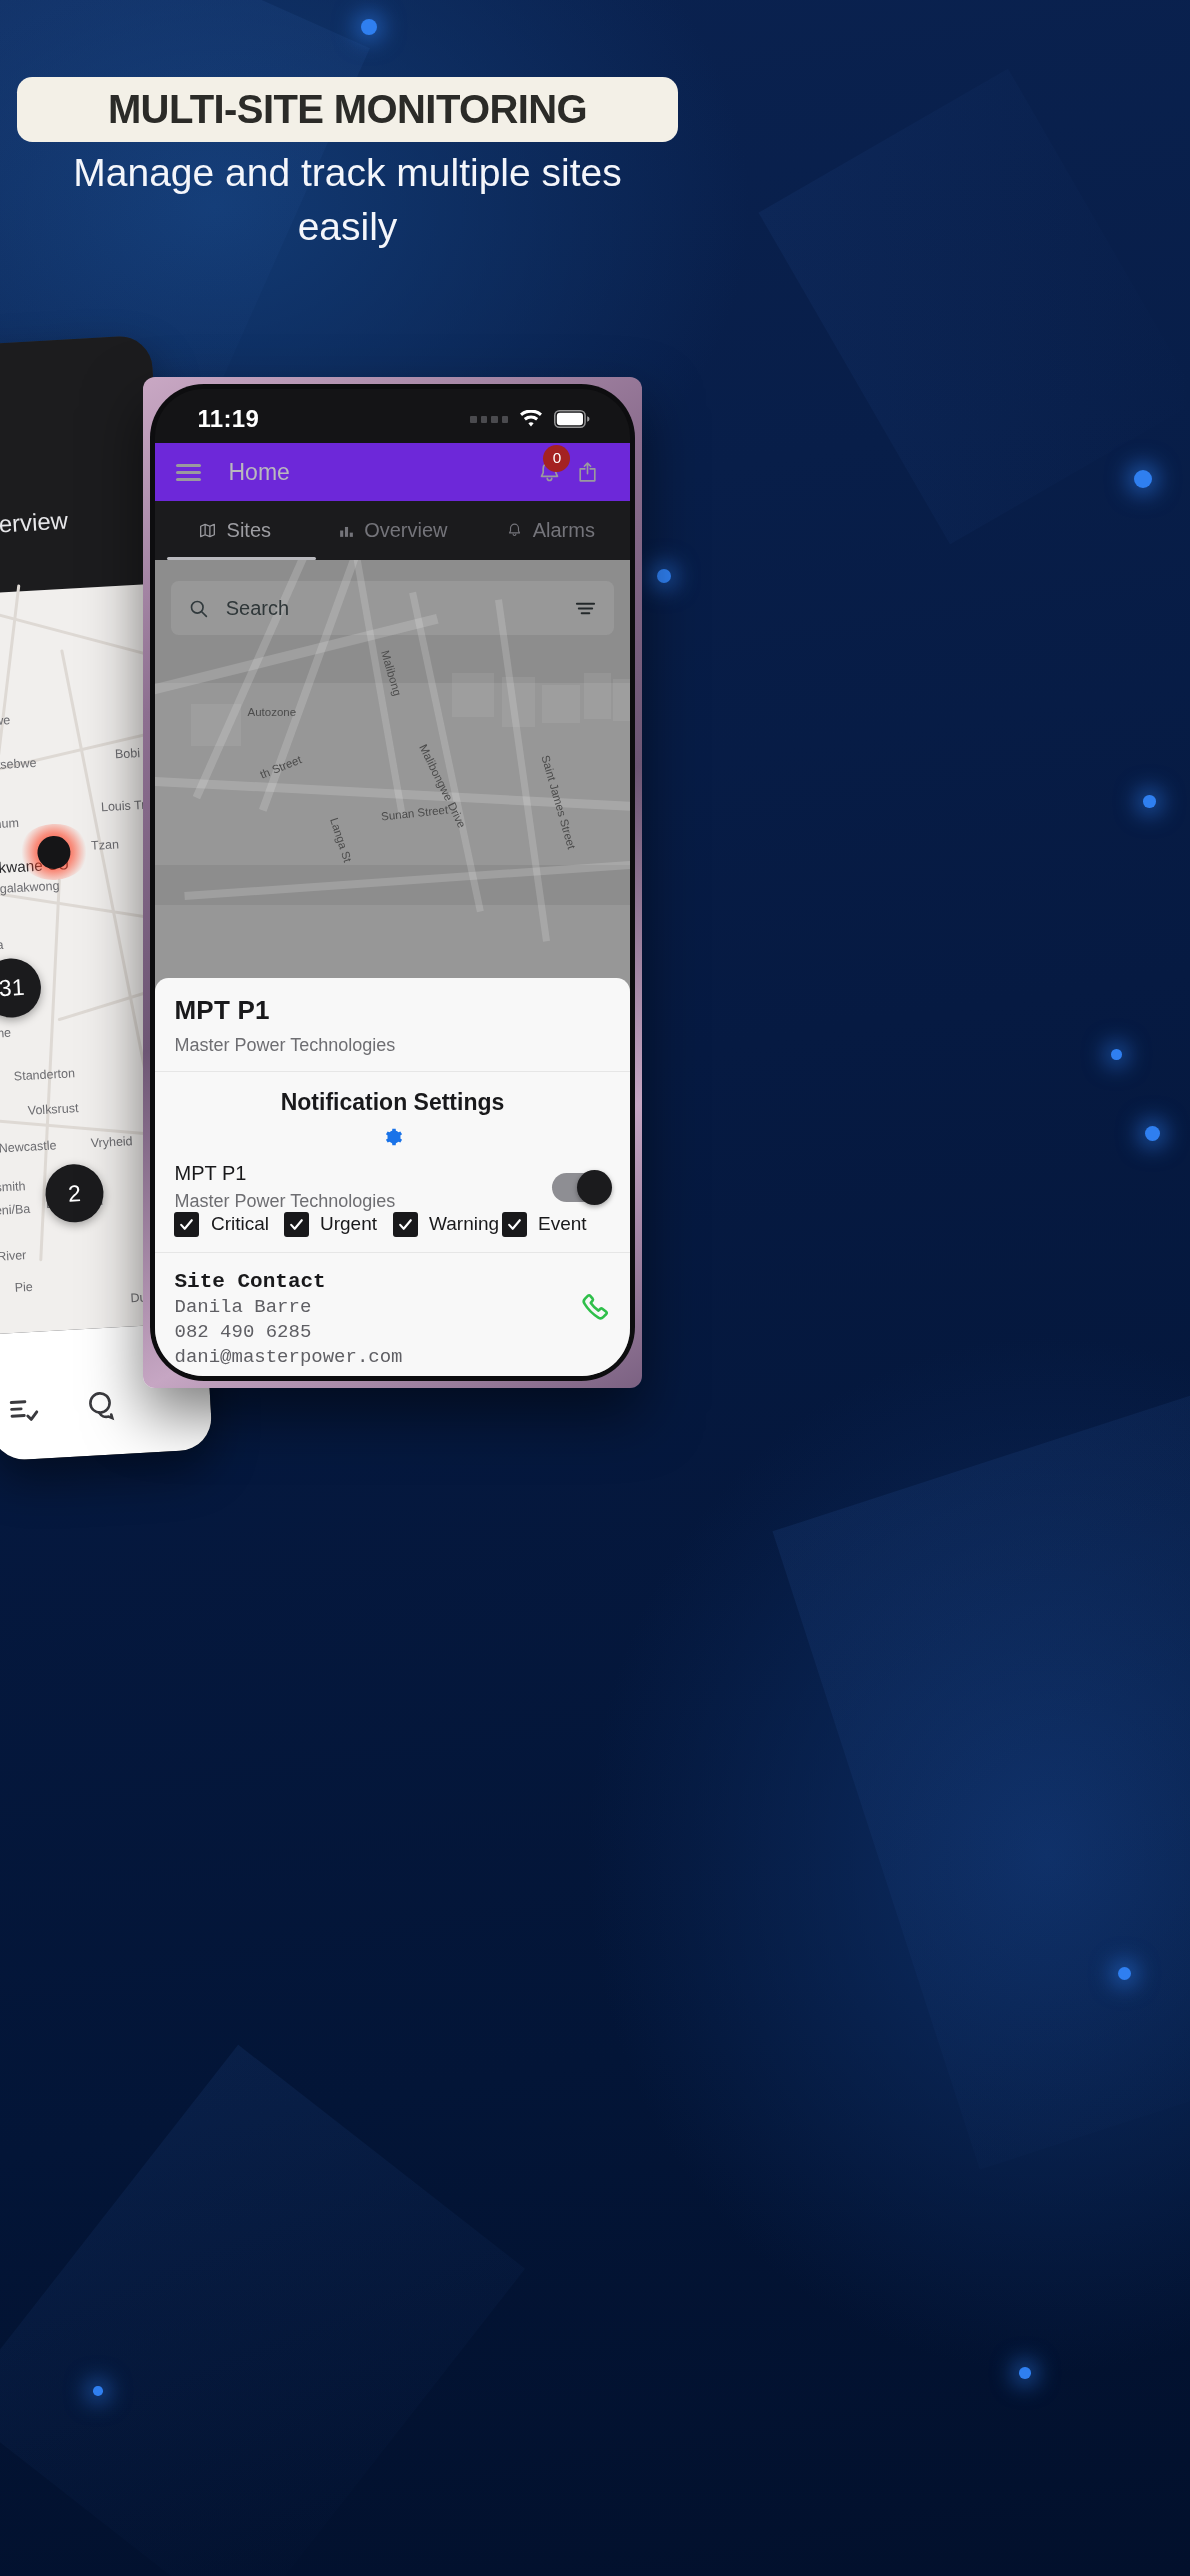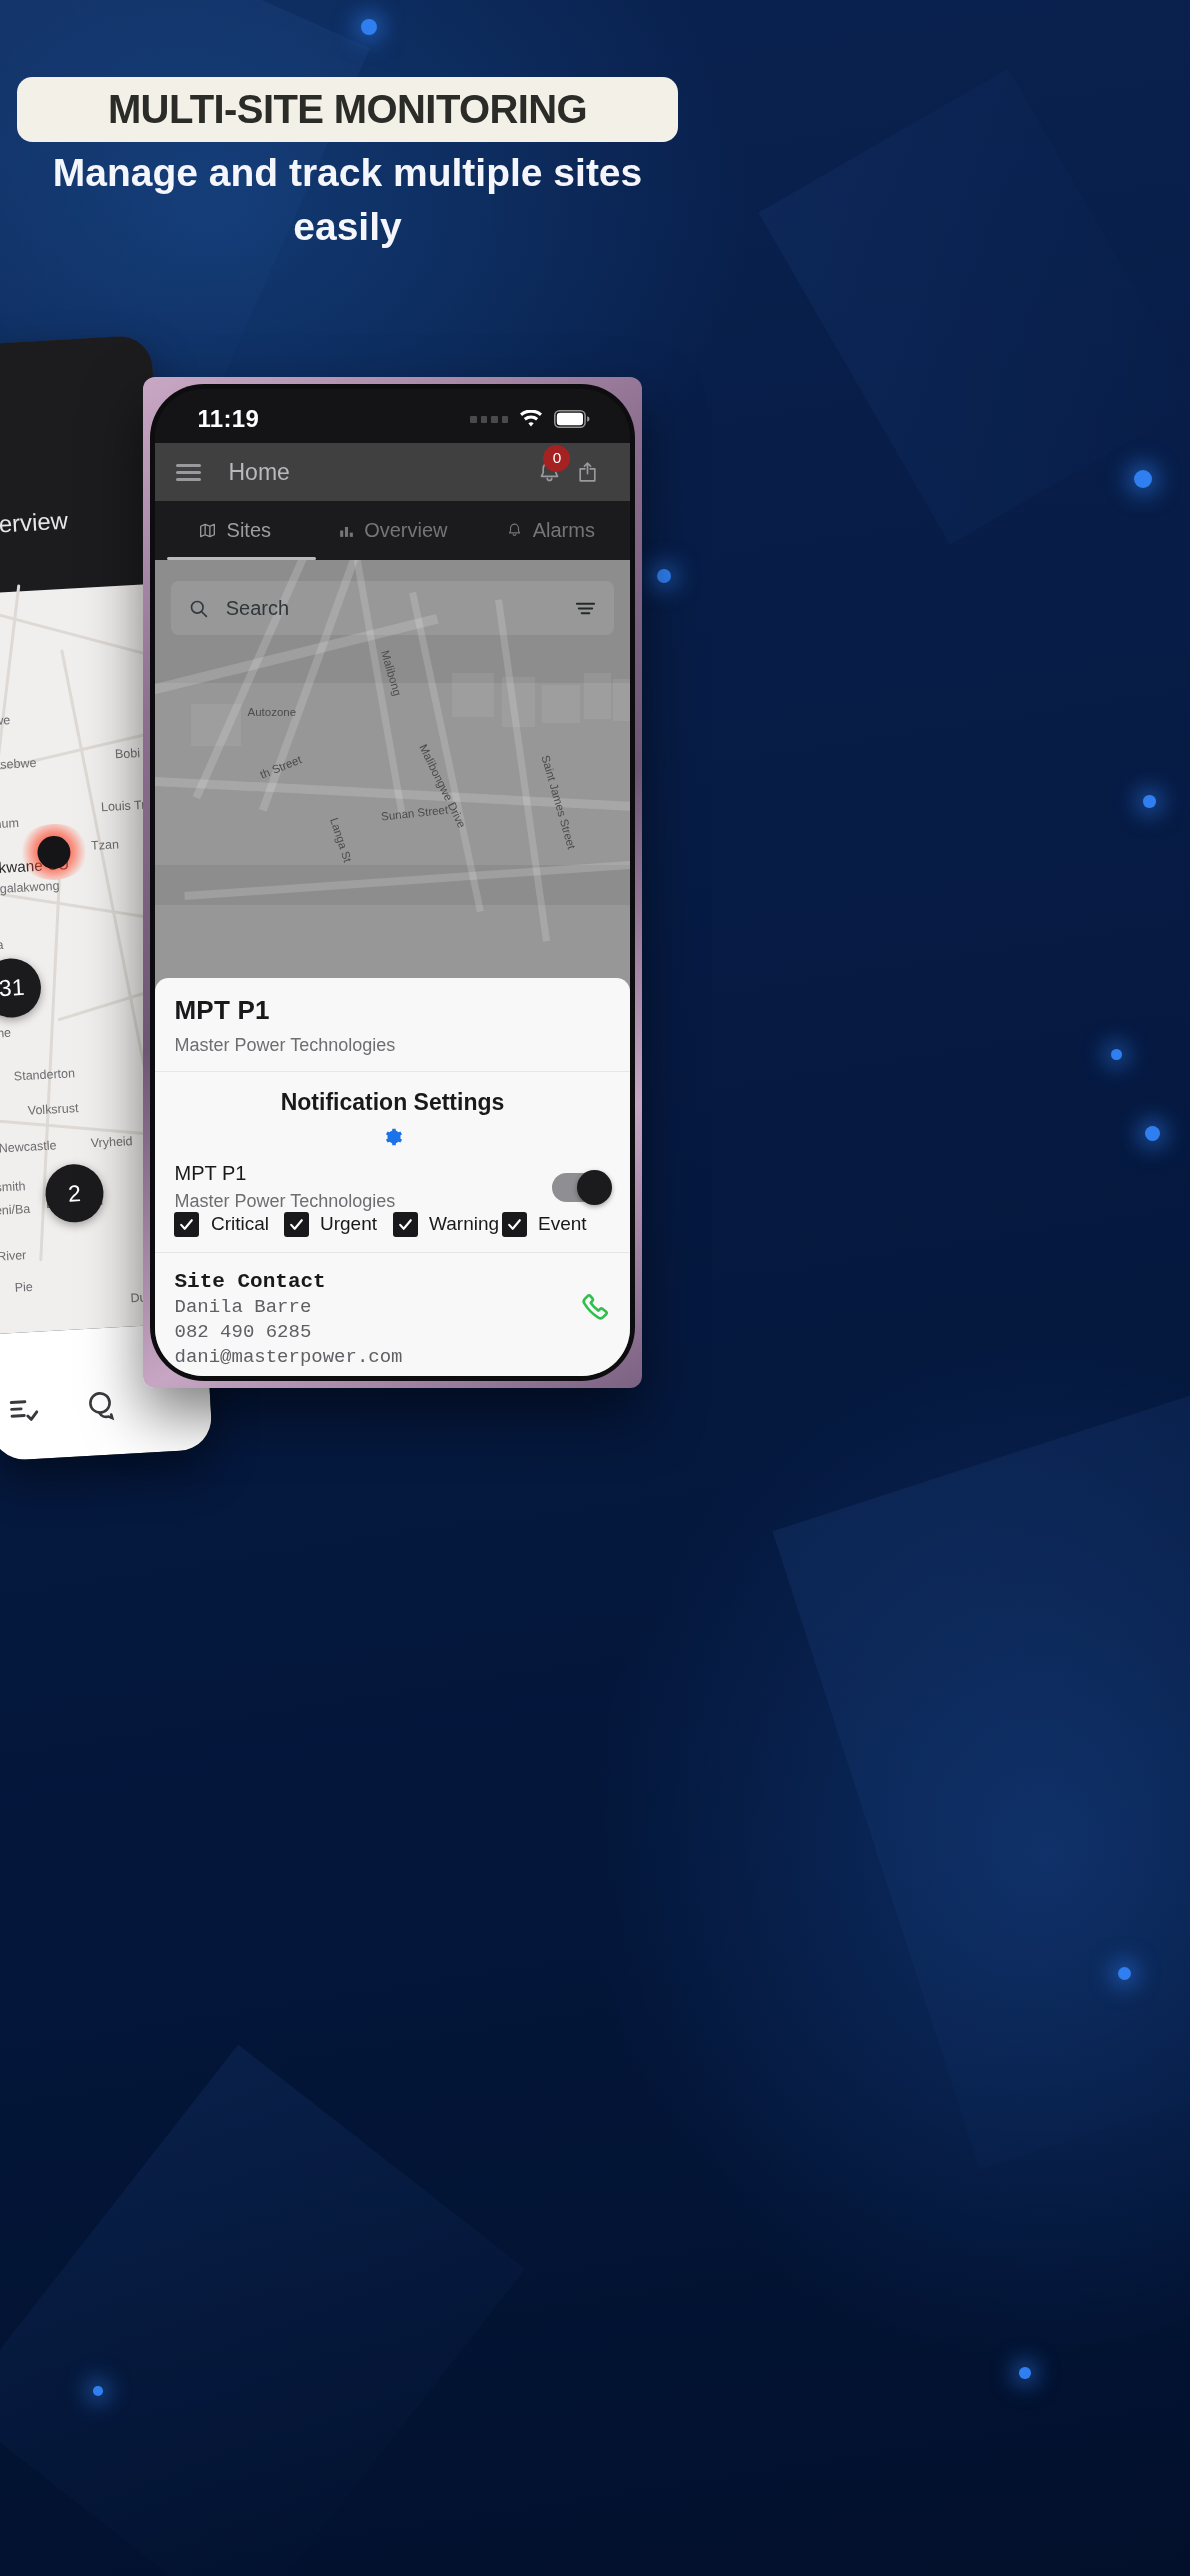--- a/index.html
+++ b/index.html
@@ -52,21 +52,21 @@
     background: #f3f0e7; border-radius: 15.3px;
     display: flex; align-items: center; justify-content: center;
   }
   #headline-band .htext {
     font-size: 40px; font-weight: 700; letter-spacing: -0.6px;
     color: #2b2b28; white-space: nowrap;
   }
   #subhead {
     position: absolute; left: 38px; top: 146px; width: 619px;
     text-align: center; color: #f4f6fb;
-    font-size: 39px; line-height: 54px; font-weight: 700;
+    font-size: 39px; line-height: 54px; font-weight: 400;
   }
 
   
   #back-phone {
     position: absolute; left: -38px; top: 340px; width: 220px; height: 1116px;
     background: #2b2b2e;
     border-radius: 33px;
     transform: rotate(-3.2deg);
     box-shadow: 0 21px 46px rgba(0,0,0,.45);
     overflow: hidden;
@@ -145,21 +145,21 @@
   }
   #statusbar .clock { color: #fff; font-size: 24px; font-weight: 700; letter-spacing: 0.3px; }
   #statusbar .right { display: flex; align-items: center; gap: 9.6px; }
   .sig-dots { display: flex; gap: 3.8px; align-items: flex-end; }
   .sig-dots i { display: block; width: 6.7px; height: 6.7px; background: #4a4a4e; border-radius: 1px; }
 
   
   #appbar {
     position: relative; height: 58px;
     display: flex; align-items: center; padding: 0 23px 0 21px;
-    background: #404040;
+    background: #6d28d9;
   }
   .burger { width: 25px; height: 17px; display: flex; flex-direction: column; justify-content: space-between; }
   .burger i { display: block; height: 2.9px; background: #9a9a9e; border-radius: 1.9px; }
   #appbar .title { margin-left: 27px; color: #b9b9bd; font-size: 23px; font-weight: 500; }
   #appbar .spacer { flex: 1; }
   #appbar .icbtn { position: relative; width: 38px; height: 38px; display: flex; align-items: center; justify-content: center; }
   .badge {
     position: absolute; top: -8.6px; right: -1.9px;
     min-width: 27px; height: 27px; padding: 0 5.8px;
     background: #a42222; color: #fff; border-radius: 13.4px;

